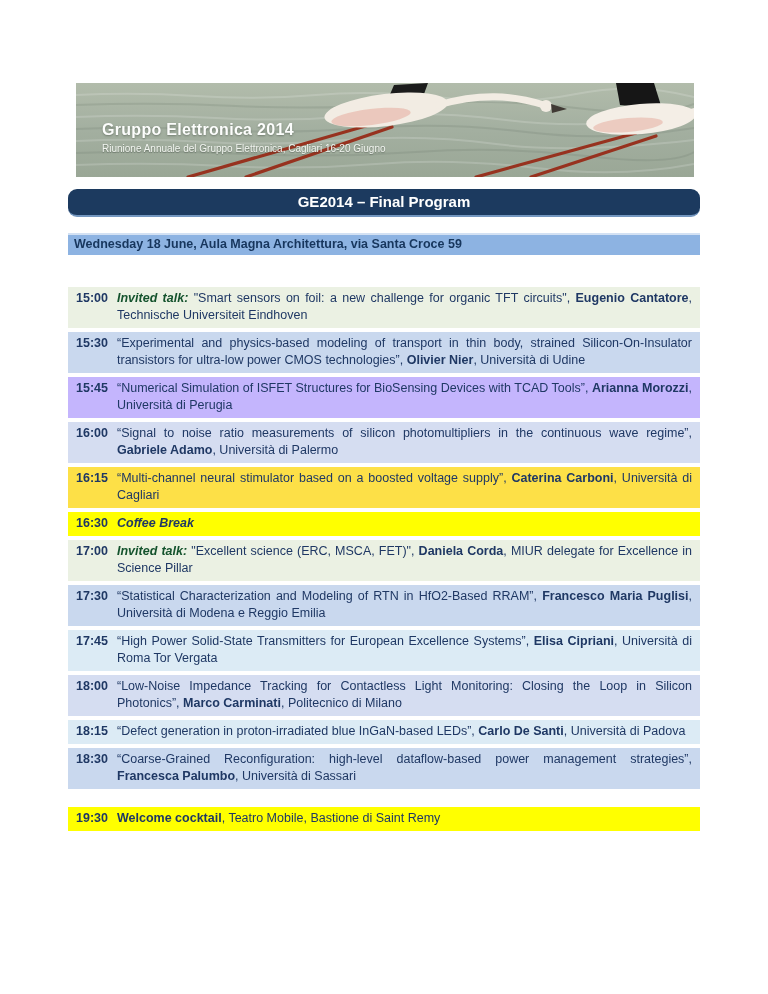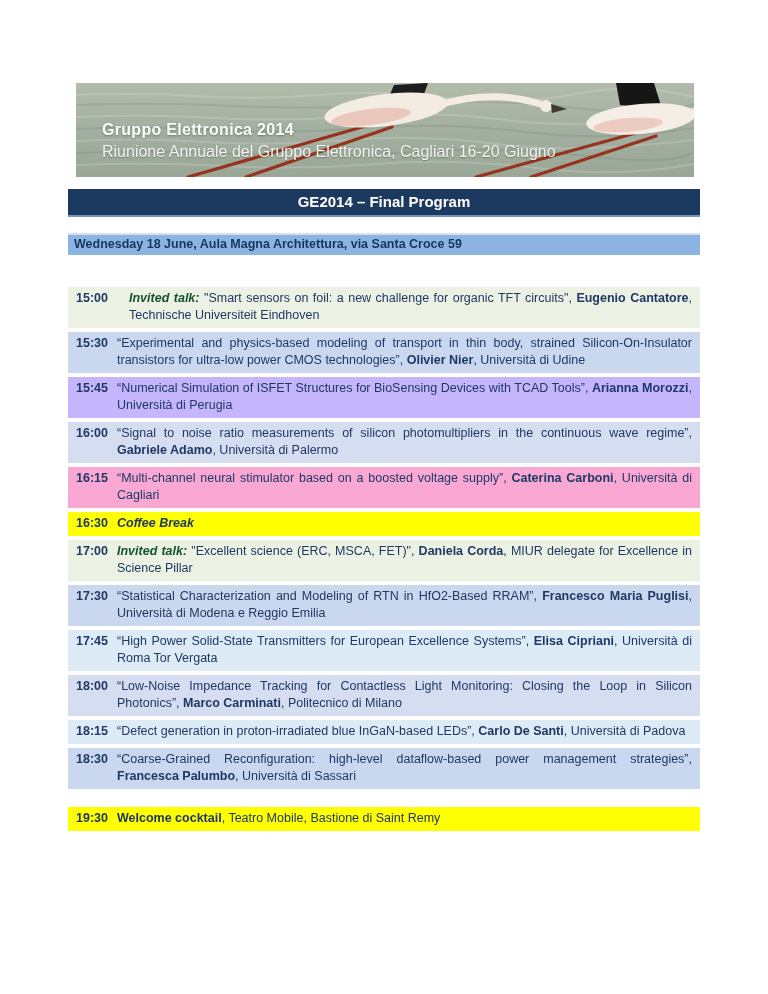--- a/index.html
+++ b/index.html
@@ -5,26 +5,26 @@
   html,body{margin:0;padding:0;background:#ffffff;}
   body{width:768px;height:994px;font-family:"Liberation Sans",sans-serif;color:#1f3864;}
   .page{position:relative;width:768px;height:994px;background:#ffffff;overflow:hidden;}
 
   
   .banner{position:absolute;left:76px;top:83px;width:618px;height:94px;overflow:hidden;}
   .banner svg{display:block;width:100%;height:100%;}
   .banner-text{position:absolute;left:26px;top:38px;}
   .banner-title{font-size:16px;font-weight:bold;color:#fcfdfc;letter-spacing:.3px;
     text-shadow:0 1px 2px rgba(55,65,55,.45);}
-  .banner-sub{font-size:16px;color:#f2f5f0;margin-top:4px;text-shadow:0 1px 1px rgba(55,65,55,.45);}
+  .banner-sub{font-size:10px;color:#f2f5f0;margin-top:4px;text-shadow:0 1px 1px rgba(55,65,55,.45);}
 
   
   .titlebar{position:absolute;left:68px;top:189px;width:632px;height:26px;background:#1c3a5f;
     border-bottom:2px solid #7396bf;color:#ffffff;font-weight:bold;font-size:15px;
-    text-align:center;line-height:26px;}
+    text-align:center;line-height:26px;border-radius:9px;}
 
   
   .sessionbar{position:absolute;left:68px;top:233px;width:632px;box-sizing:border-box;
     background:#8db3e2;border-top:2px solid #d3e1f3;color:#17365d;font-weight:bold;
     font-size:12.5px;padding:2px 23px 4px 6px;}
 
   
   .schedule{position:absolute;left:68px;top:287px;width:632px;}
   .row{display:flex;margin-bottom:4px;padding:3px 8px 4px 8px;font-size:12.5px;line-height:17px;box-sizing:border-box;}
   .row .time{flex:0 0 36px;font-weight:bold;margin-right:5px;white-space:nowrap;}
@@ -91,41 +91,41 @@
       <div class="banner-sub">Riunione Annuale del Gruppo Elettronica, Cagliari 16-20 Giugno</div>
     </div>
   </div>
 
   <div class="titlebar">GE2014 – Final Program</div>
 
   <div class="sessionbar">Wednesday 18 June, Aula Magna Architettura, via Santa Croce 59</div>
 
   <div class="schedule">
 
-    <div class="row" style="background: rgb(235, 241, 227); gap: 12px;">
+    <div class="row" style="background: rgb(235, 241, 227);">
         <span class="time">15:00</span>
         <div class="txt"><span class="tag">Invited talk: </span><span>"Smart sensors on foil: a new challenge for organic TFT circuits", </span><span class="speaker">Eugenio Cantatore</span><span>, Technische Universiteit Eindhoven</span></div>
       </div>
 
     <div class="row" style="background: rgb(201, 216, 238);">
         <span class="time">15:30</span>
         <div class="txt"><span>“Experimental and physics-based modeling of transport in thin body, strained Silicon-On-Insulator transistors for ultra-low power CMOS technologies”, </span><span class="speaker">Olivier Nier</span><span>, Università di Udine</span></div>
       </div>
 
     <div class="row" style="background: #c4b5fd;">
         <span class="time">15:45</span>
         <div class="txt"><span>“Numerical Simulation of ISFET Structures for BioSensing Devices with TCAD Tools”, </span><span class="speaker">Arianna Morozzi</span><span>, Università di Perugia</span></div>
       </div>
 
     <div class="row" style="background: rgb(213, 221, 241);">
         <span class="time">16:00</span>
         <div class="txt"><span>“Signal to noise ratio measurements of silicon photomultipliers in the continuous wave regime”, </span><span class="speaker">Gabriele Adamo</span><span>, Università di Palermo</span></div>
       </div>
 
-    <div class="row" style="background: #f9a8d4;">
+    <div class="row" style="background: #fde047;">
         <span class="time">16:15</span>
         <div class="txt"><span>“Multi-channel neural stimulator based on a boosted voltage supply”, </span><span class="speaker">Caterina Carboni</span><span>, Università di Cagliari</span></div>
       </div>
 
     <div class="row" style="background: rgb(255, 255, 0);">
         <span class="time">16:30</span>
         <div class="txt"><span class="ev-bi">Coffee Break</span></div>
       </div>
 
     <div class="row" style="background: rgb(235, 241, 227);">

